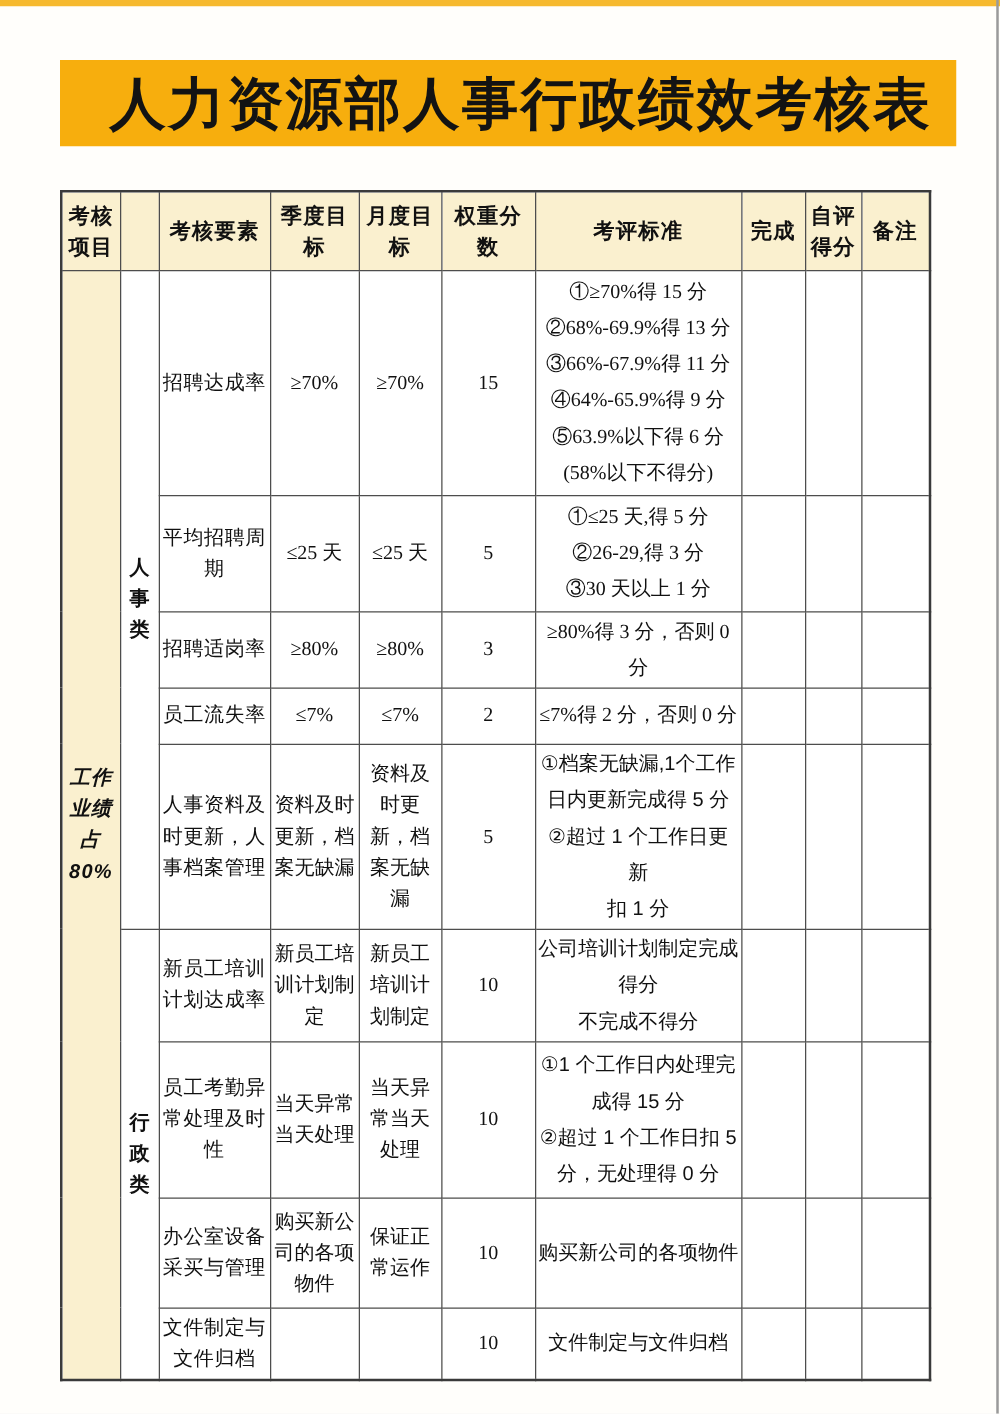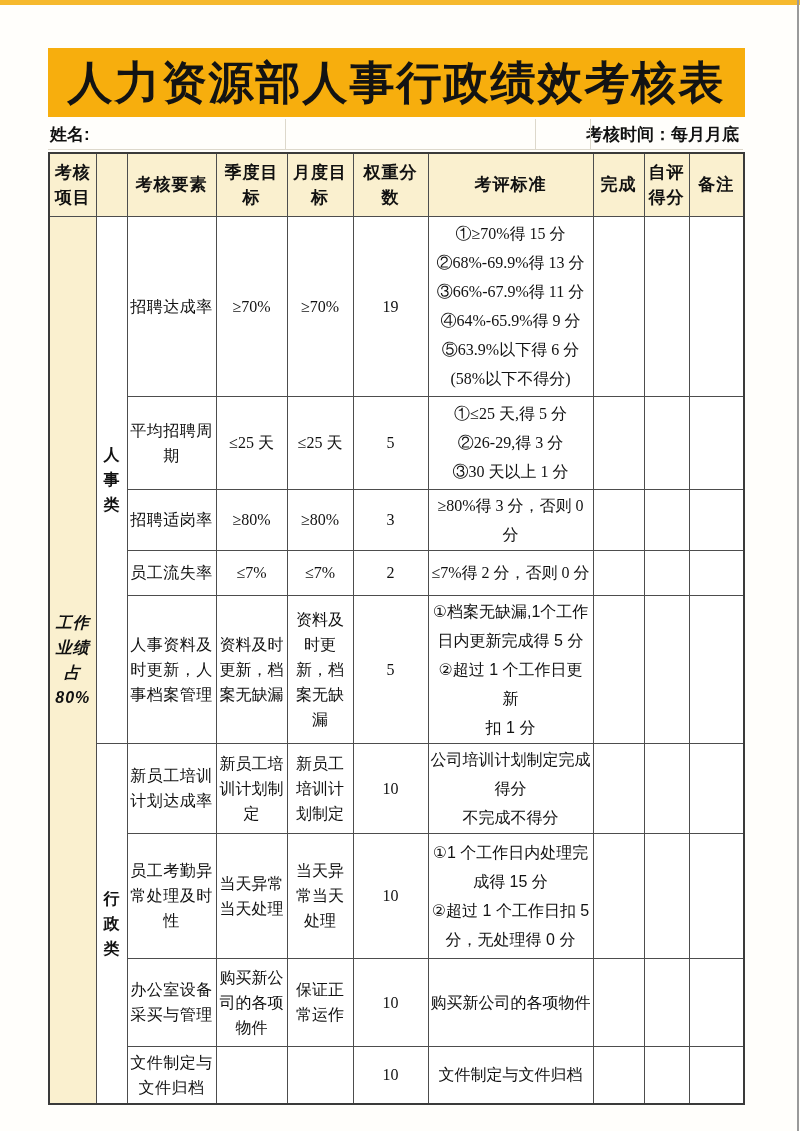--- a/index.html
+++ b/index.html
@@ -1,21 +1,21 @@
 <!DOCTYPE html>
 <html><head>
 <meta charset="utf-8">
 <style>
   html,body{margin:0;padding:0;}
   body{font-family:"Liberation Sans","DejaVu Sans",sans-serif;background:#e9e9e9;}
   .page{position:relative;width:800px;height:1131px;background:#fffefb;overflow:hidden;margin:0 auto;}
   .top-strip{position:absolute;left:0;top:0;width:800px;height:5px;background:#f6b92e;}
   .right-edge{position:absolute;right:1px;top:0;width:2px;height:1131px;background:#9a9a9a;}
   .banner{position:absolute;left:48px;top:48px;width:697px;height:69px;background:#f7ae0d;
-          display:flex;align-items:center;justify-content:center;}
+          display:flex;align-items:center;justify-content:center;padding-left:20px;}
   .banner-text{font-size:45px;font-weight:bold;color:#131313;letter-spacing:2px;white-space:nowrap;}
   .meta{position:absolute;left:48px;top:118px;width:695px;height:32px;}
   .meta-line-h{position:absolute;left:0;bottom:0;width:695px;height:1px;background:#ddd8cb;}
   .meta-v{position:absolute;top:1px;width:1px;height:30px;background:#ddd8cb;}
   .name-label{position:absolute;left:2px;top:5px;font-size:17px;font-weight:bold;color:#111;}
   .time-label{position:absolute;right:4px;top:5px;font-size:17px;font-weight:bold;color:#111;}
   .name-blank{position:absolute;left:60px;top:0;width:220px;height:30px;}
   table.grid{position:absolute;left:48px;top:152px;width:695px;border-collapse:collapse;table-layout:fixed;
              border:2px solid #3a3a3a;}
   .grid th,.grid td{border:1px solid #4d4d4d;padding:1px 2px;text-align:center;vertical-align:middle;
@@ -34,29 +34,20 @@
 <body>
 
 <div class="page">
   <div class="top-strip"></div>
   <div class="right-edge"></div>
 
   <div class="banner">
     <span class="banner-text">人力资源部人事行政绩效考核表</span>
   </div>
 
-  <div class="meta">
-    <span class="name-label">姓名:</span>
-    <span class="name-blank"></span>
-    <span class="time-label">考核时间：每月月底</span>
-    <span class="meta-v" style="left:237px;"></span>
-    <span class="meta-v" style="left:487px;"></span>
-    <span class="meta-v" style="left:542px;"></span>
-    <span class="meta-line-h"></span>
-  </div>
 
   <table class="grid">
     <colgroup>
       <col style="width:47px">
         <col style="width:31px">
         <col style="width:89px">
         <col style="width:71px">
       <col style="width:66px">
         <col style="width:75px">
         <col style="width:165px">
@@ -85,21 +76,21 @@
         <td rowspan="9" class="cream prewrap cat-cell">工作
 业绩
 占
 80%</td>
         <td rowspan="5" class="prewrap grp-cell">人
 事
 类</td>
         <td class="elem">招聘达成率</td>
         <td class="serif">≥70%</td>
         <td class="serif">≥70%</td>
-        <td class="serif">19</td>
+        <td class="serif">15</td>
         <td class="serif crit">
           <div>①≥70%得 15 分</div>
           <div>②68%-69.9%得 13 分</div>
           <div>③66%-67.9%得 11 分</div>
           <div>④64%-65.9%得 9 分</div>
           <div>⑤63.9%以下得 6 分</div>
           <div>(58%以下不得分)</div>
         </td>
         <td></td>
         <td></td>

